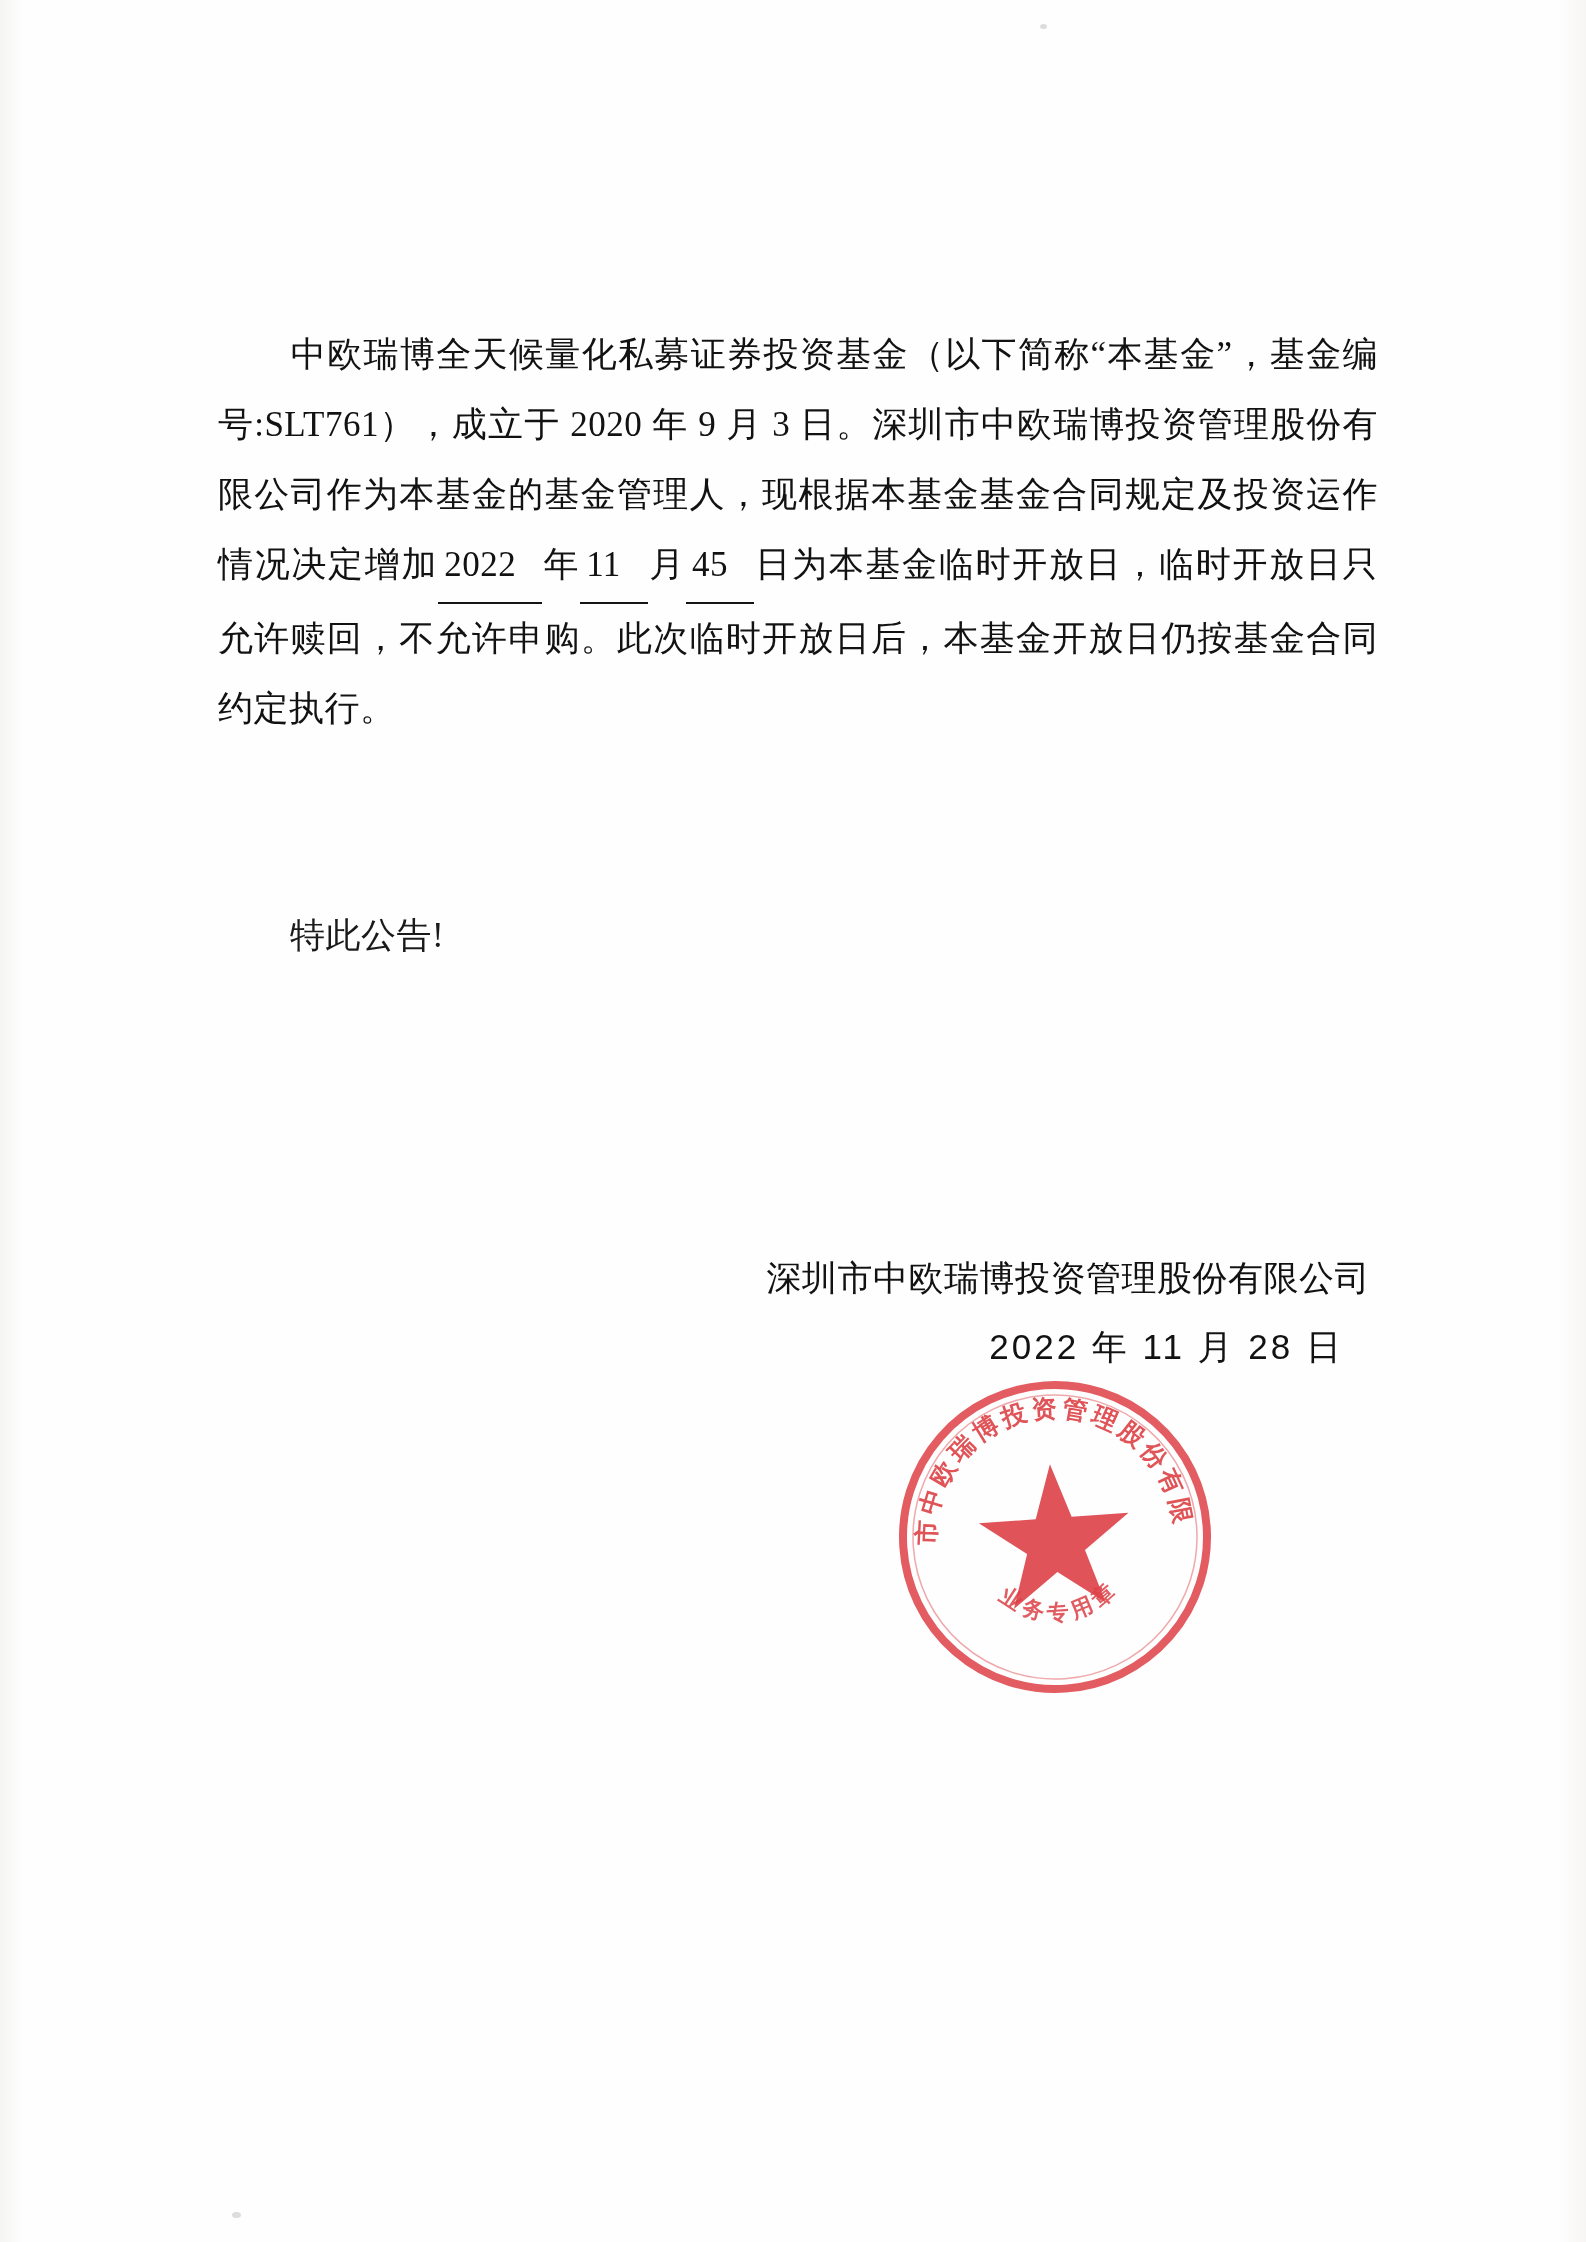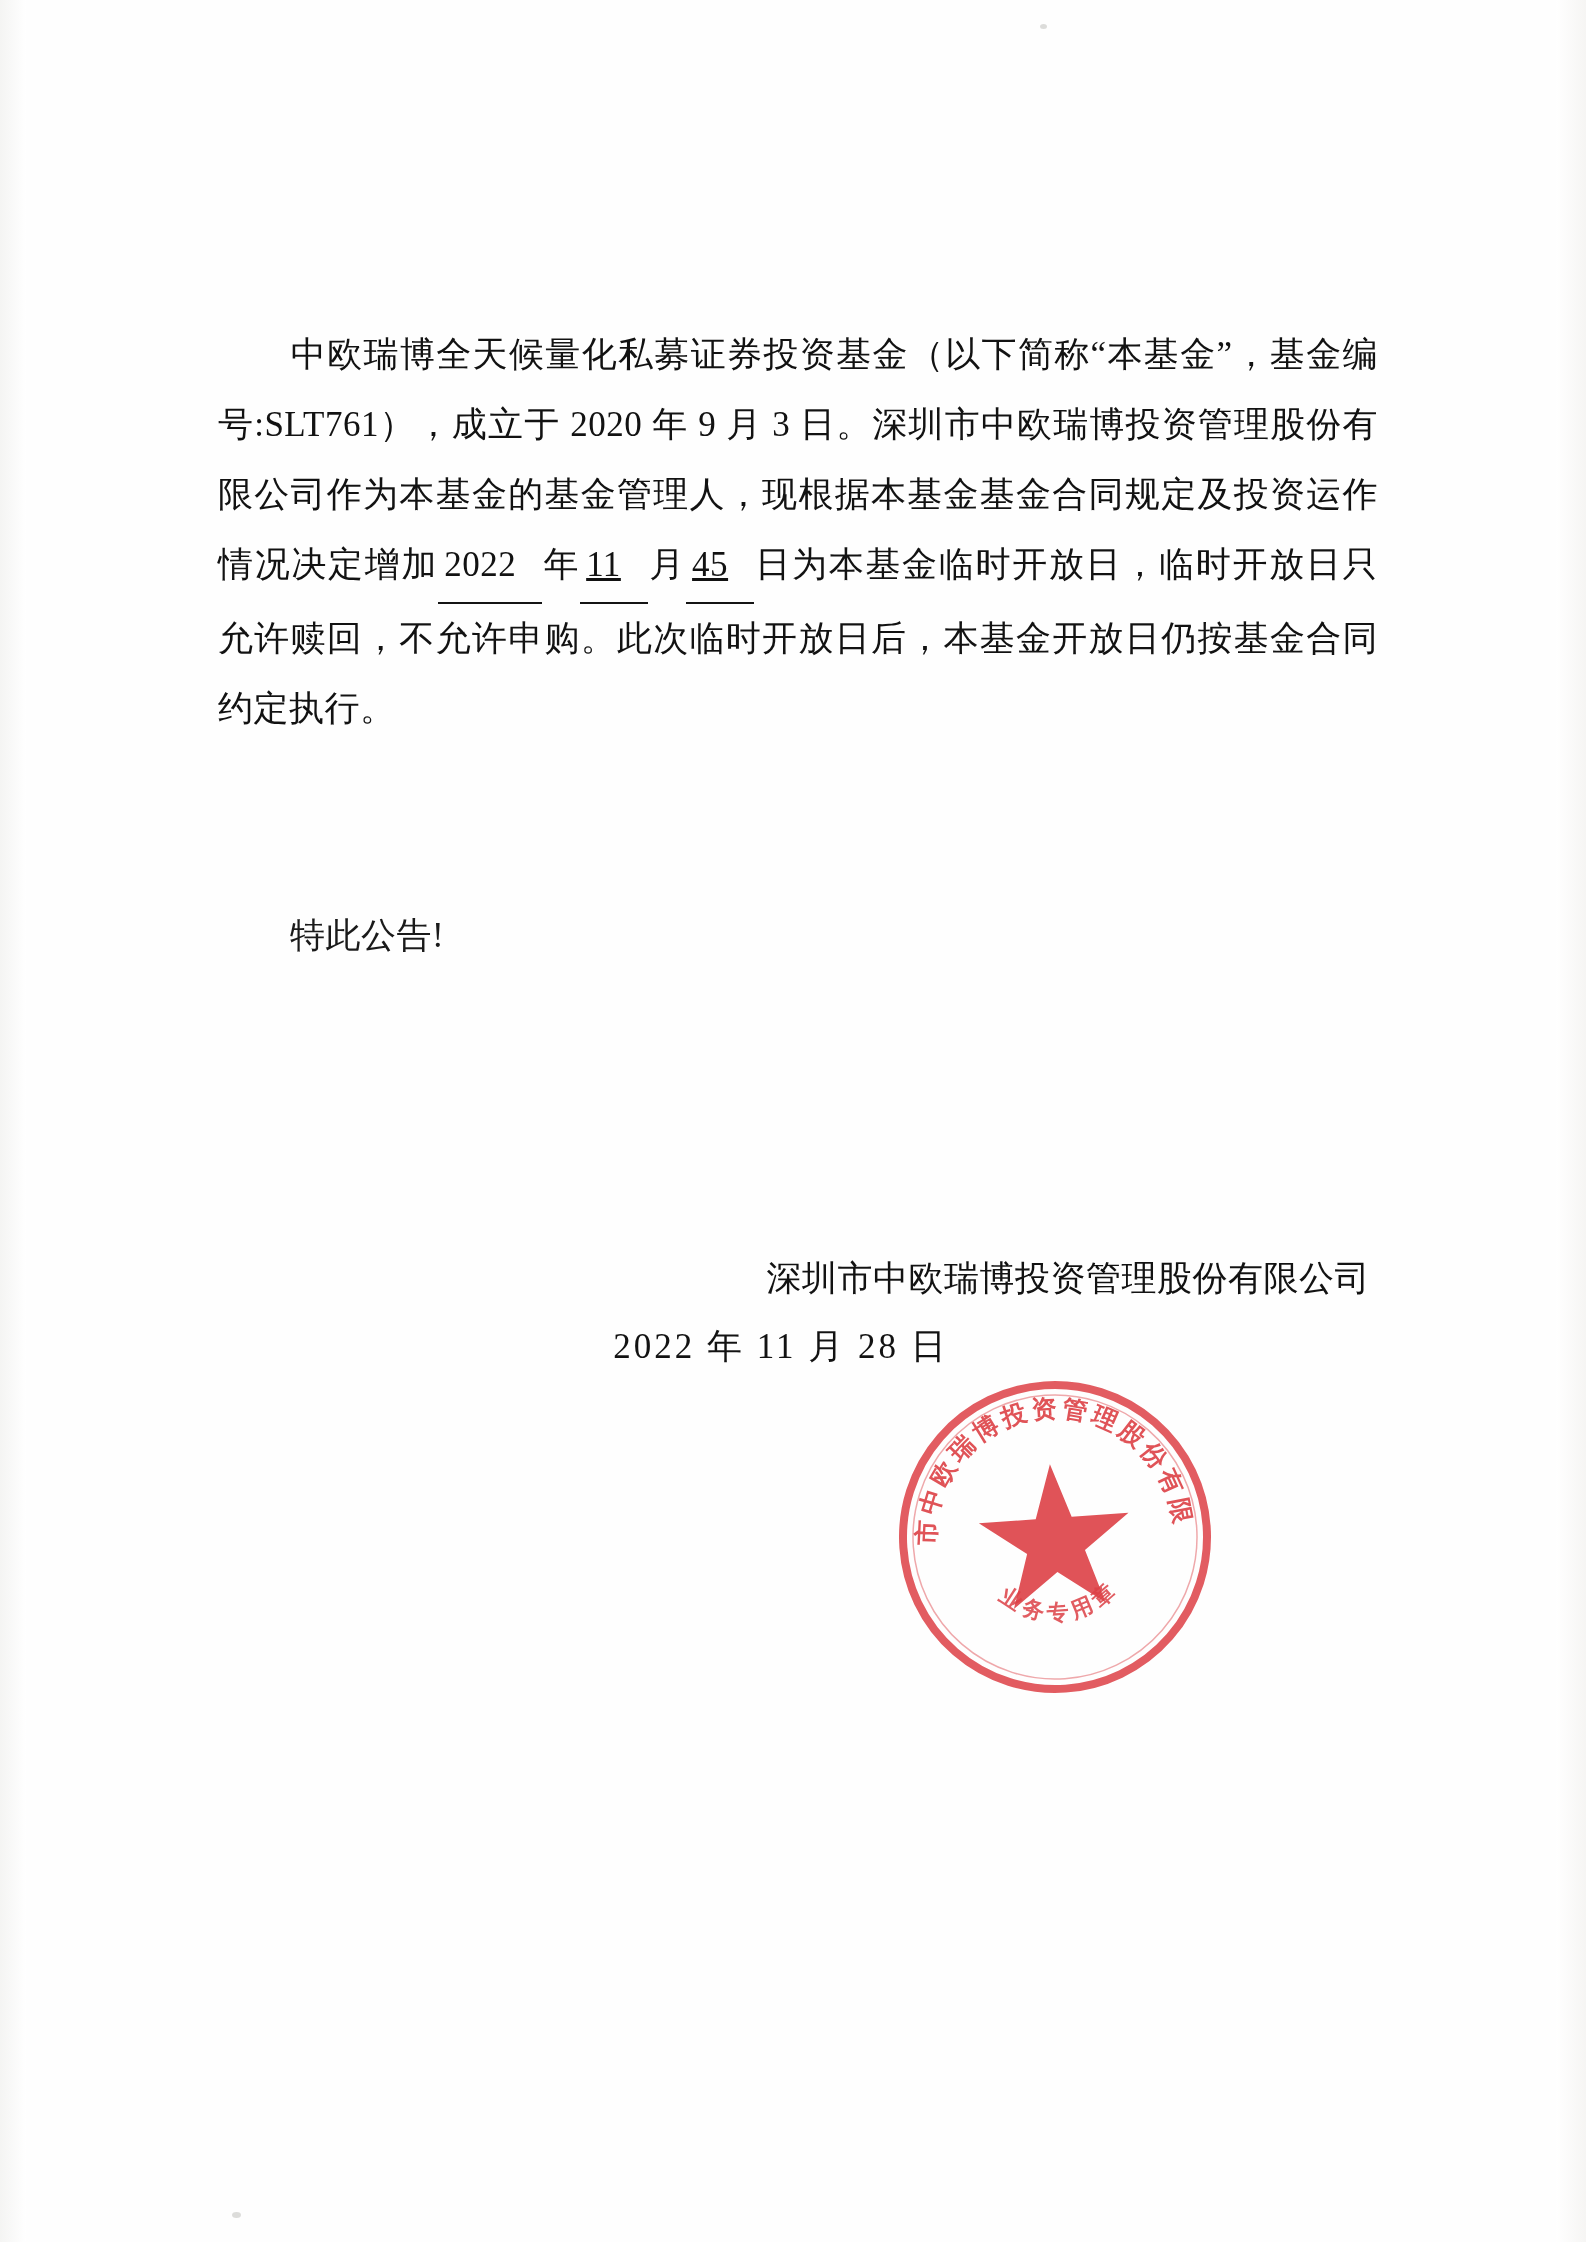--- a/index.html
+++ b/index.html
@@ -75,21 +75,20 @@
   .blank-fill {
     display: inline-block;
     border-bottom: 2px solid #141414;
     min-width: 92px;
     text-align: left;
     padding: 0 6px 2px 6px;
     font-family: "Liberation Serif", serif;
   }
   .blank-fill.short {
     min-width: 56px;
-    text-decoration: underline;
   }
   .notice-line {
     margin-top: 168px;
     font-size: 35px;
     letter-spacing: 0.5px;
   }
   .signature {
     position: absolute;
     right: 0;
     top: 1030px;
@@ -99,22 +98,21 @@
     line-height: 1.95;
     color: #121212;
   }
   .sig-name {
     padding-right: 8px;
     letter-spacing: 0.5px;
   }
   .sig-date {
     padding-right: 34px;
     letter-spacing: 3px;
-    font-family: Liberation Serif, serif;
-    text-align: center;
+    font-family: Liberation Sans, sans-serif;
   }
   
   .seal {
     position: absolute;
     left: 890px;
     top: 1372px;
     width: 330px;
     height: 330px;
     pointer-events: none;
     opacity: .88;

